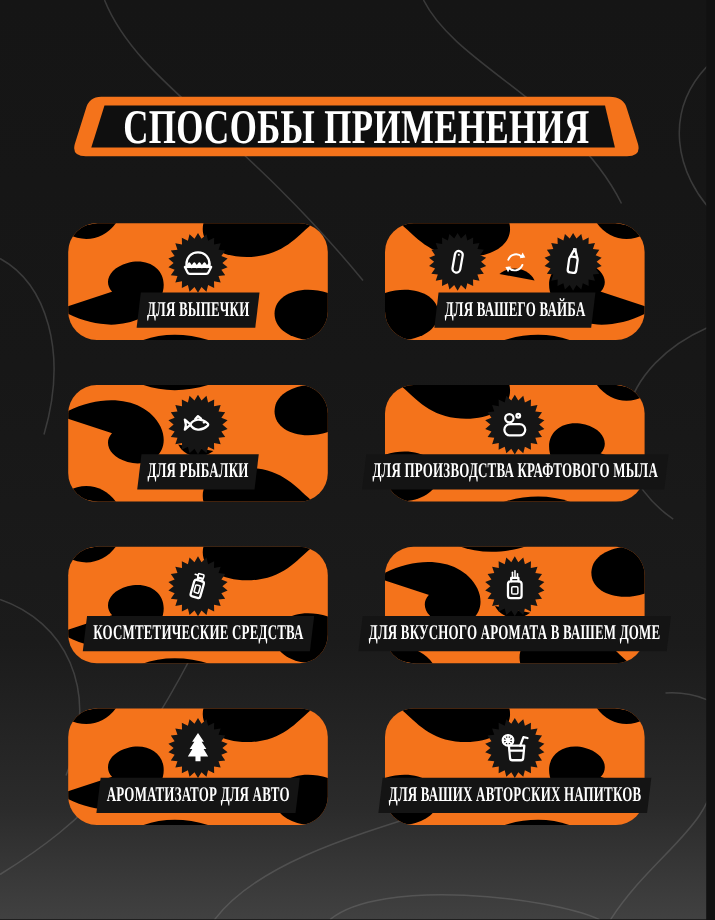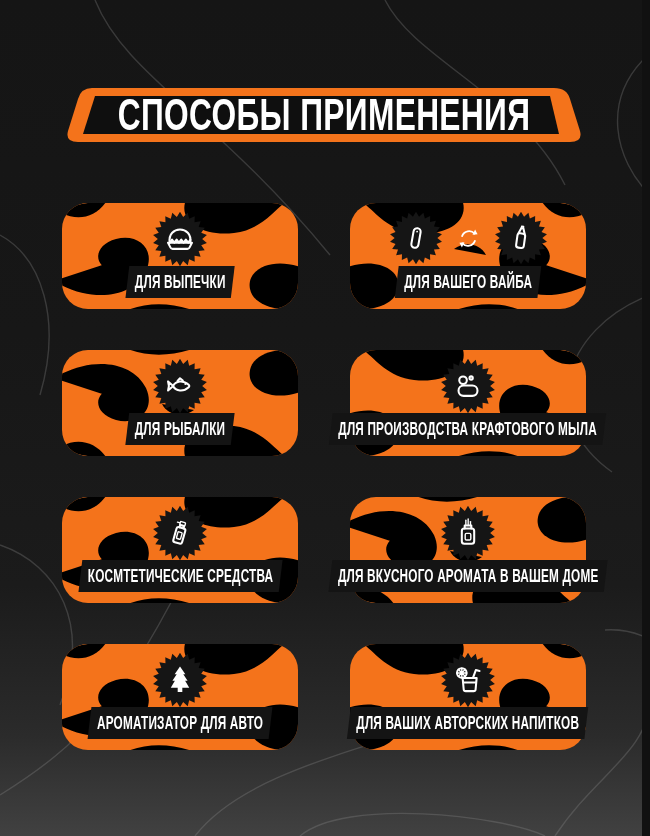--- a/index.html
+++ b/index.html
@@ -1,19 +1,19 @@
 <!DOCTYPE html>
 <html><head>
 <meta charset="utf-8">
 <style>
   html,body{margin:0;padding:0;background:#111;}
   #poster{
     position:relative;width:642px;height:836px;overflow:hidden;
     background:linear-gradient(180deg,#151515 0%,#171717 40%,#1b1b1b 70%,#2b2b2b 88%,#414141 100%);
-    font-family:Liberation Sans, sans-serif;
+    font-family:Liberation Serif, serif;
   }
   svg{overflow:visible}
   
   #bg-lines{position:absolute;inset:0;width:650px;height:836px}
   #bg-lines path{fill:none;stroke:#8d8d8d;stroke-opacity:.30;stroke-width:1.4}
 
   
   .banner{position:absolute;left:62px;top:84px;width:524px;height:64px}
   .banner-title{
     position:absolute;inset:0;display:flex;align-items:center;justify-content:center;

